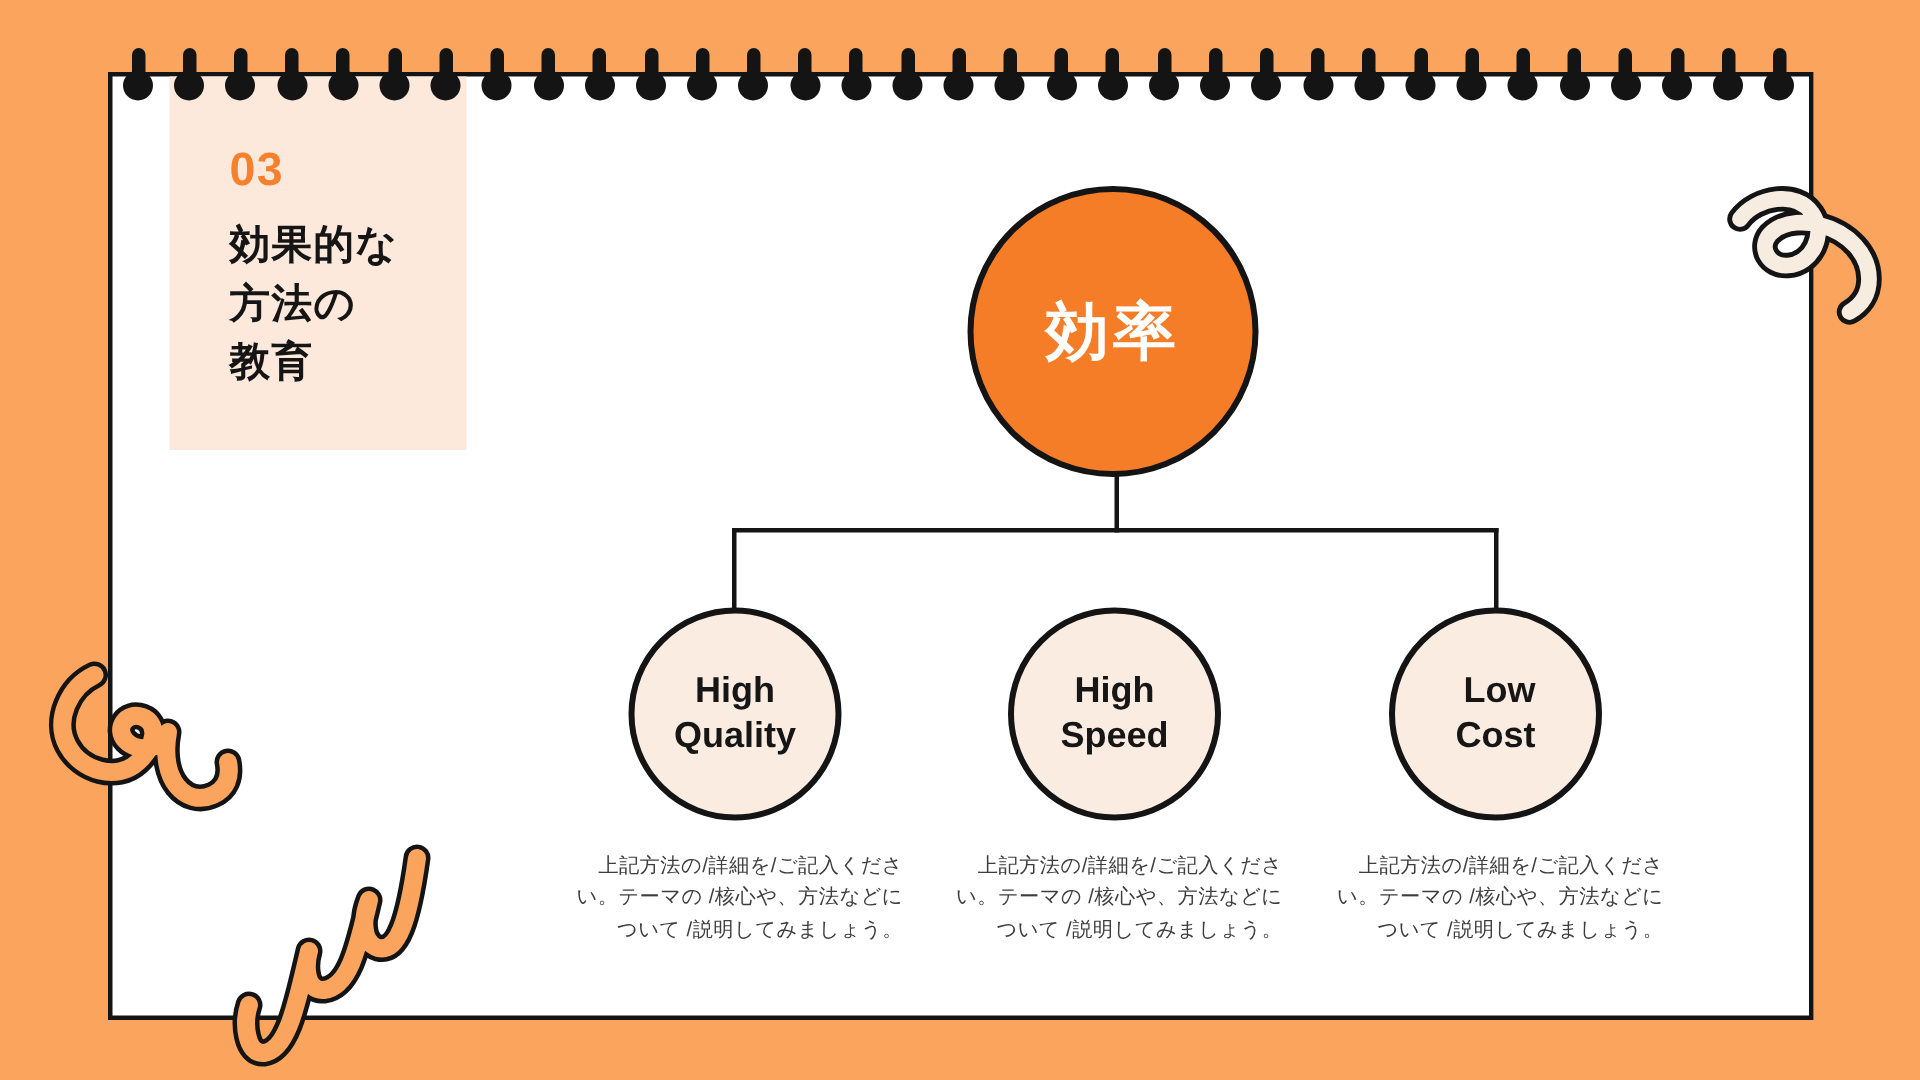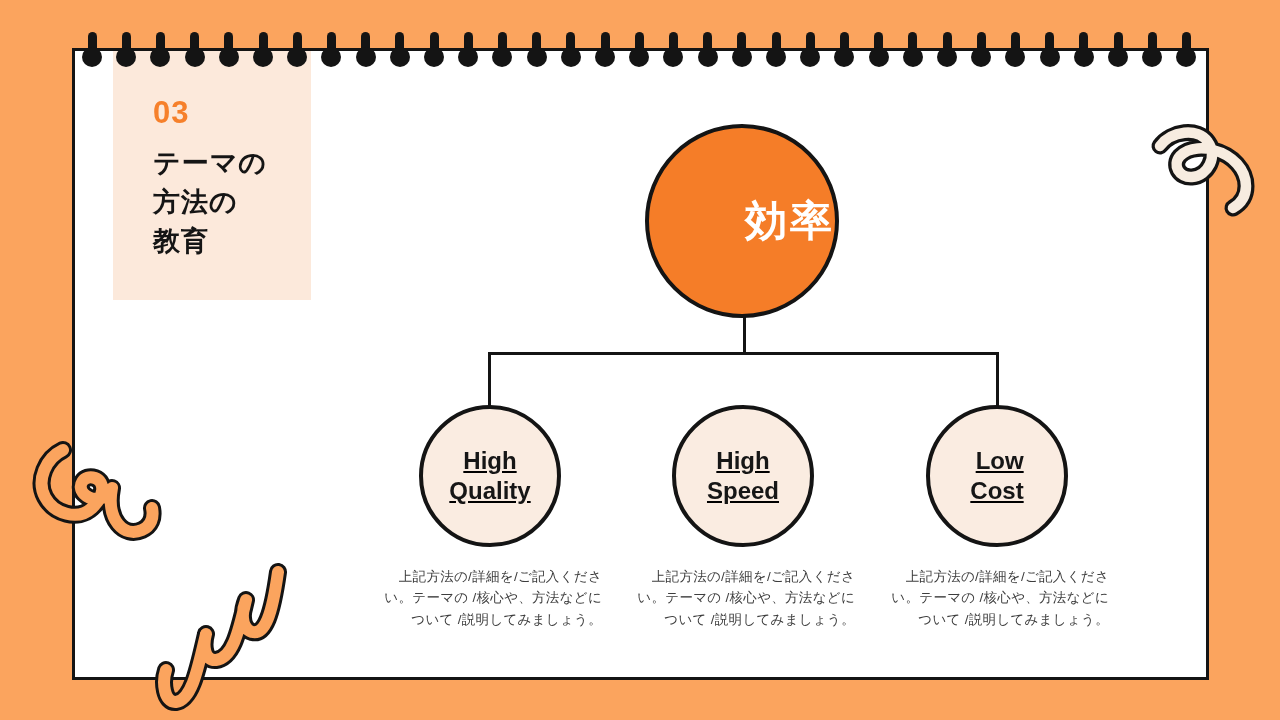--- a/index.html
+++ b/index.html
@@ -36,23 +36,23 @@
   
   .cline { position:absolute; background:#141414; z-index:2; }
   .cl-root   { left:743px; top:316px; width:3px;  height:39px; }
   .cl-h      { left:488px; top:352px; width:511px; height:3px; }
   .cl-left   { left:488px; top:352px; width:3px;  height:54px; }
   .cl-right  { left:996px; top:352px; width:3px;  height:54px; }
 
   
   .node { position:absolute; border:4px solid #141414; border-radius:50%;
           display:flex; align-items:center; justify-content:center; z-index:4; text-align:center; }
-  .node-root { left:645px; top:124px; width:194px; height:194px; background:#F57D28;justify-content:flex-end; }
+  .node-root { left:645px; top:124px; width:194px; height:194px; background:#F57D28; }
   .node-root .node-label { color:#ffffff; font-size:42px; font-weight:bold; letter-spacing:3px; }
-  .node-child { width:142px; height:142px; background:#FAECE1;text-decoration:underline; }
+  .node-child { width:142px; height:142px; background:#FAECE1; }
   .node-child .node-label { color:#161616; font-size:24px; font-weight:bold; line-height:30px; white-space:pre-line; }
   .nc-0 { left:419px; top:405px; }
   .nc-1 { left:672px; top:405px; }
   .nc-2 { left:926px; top:405px;text-align:right; }
 
   
   .note { position:absolute; top:566px; width:224px; font-size:13.5px; line-height:1.58;
           color:#3d3d3d; text-align:right; letter-spacing:0.3px; z-index:3; }
   .note-0 { left:378px; }
   .note-1 { left:631px; }
@@ -99,21 +99,21 @@
       <div class="pin" style="left: 1010.9px;"></div>
       <div class="pin" style="left: 1045.1px;"></div>
       <div class="pin" style="left: 1079.3px;"></div>
       <div class="pin" style="left: 1113.5px;"></div>
       <div class="pin" style="left: 1147.7px;"></div>
       <div class="pin" style="left: 1181.9px;"></div>
     </div>
 
   <div class="section-card">
     <div class="section-number">03</div>
-    <div class="section-title">テーマの
+    <div class="section-title">効果的な
 方法の
 教育</div>
   </div>
 
   <div class="cline cl-root"></div>
   <div class="cline cl-h"></div>
   <div class="cline cl-left"></div>
   <div class="cline cl-right"></div>
 
   <div class="node node-root">

